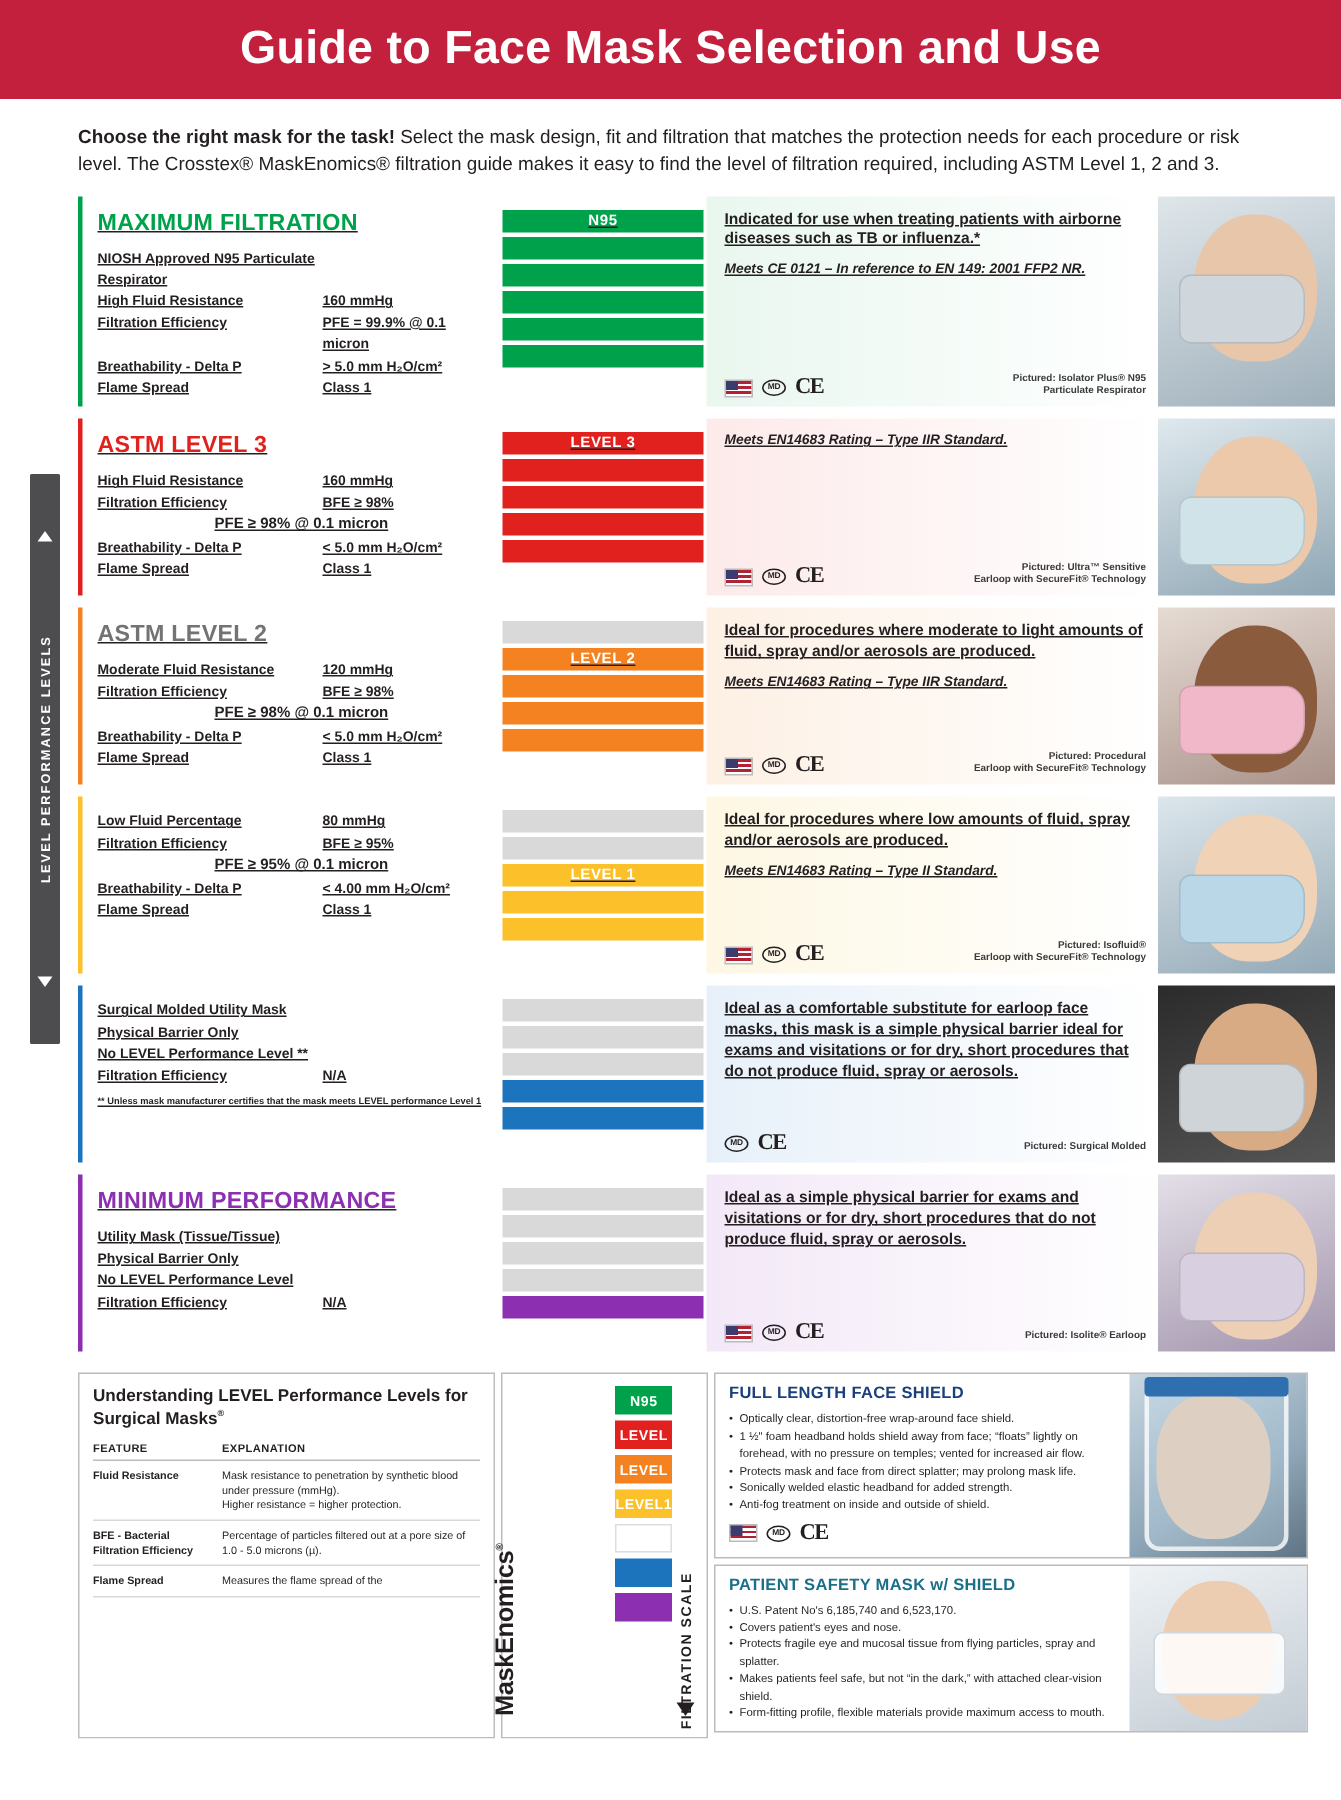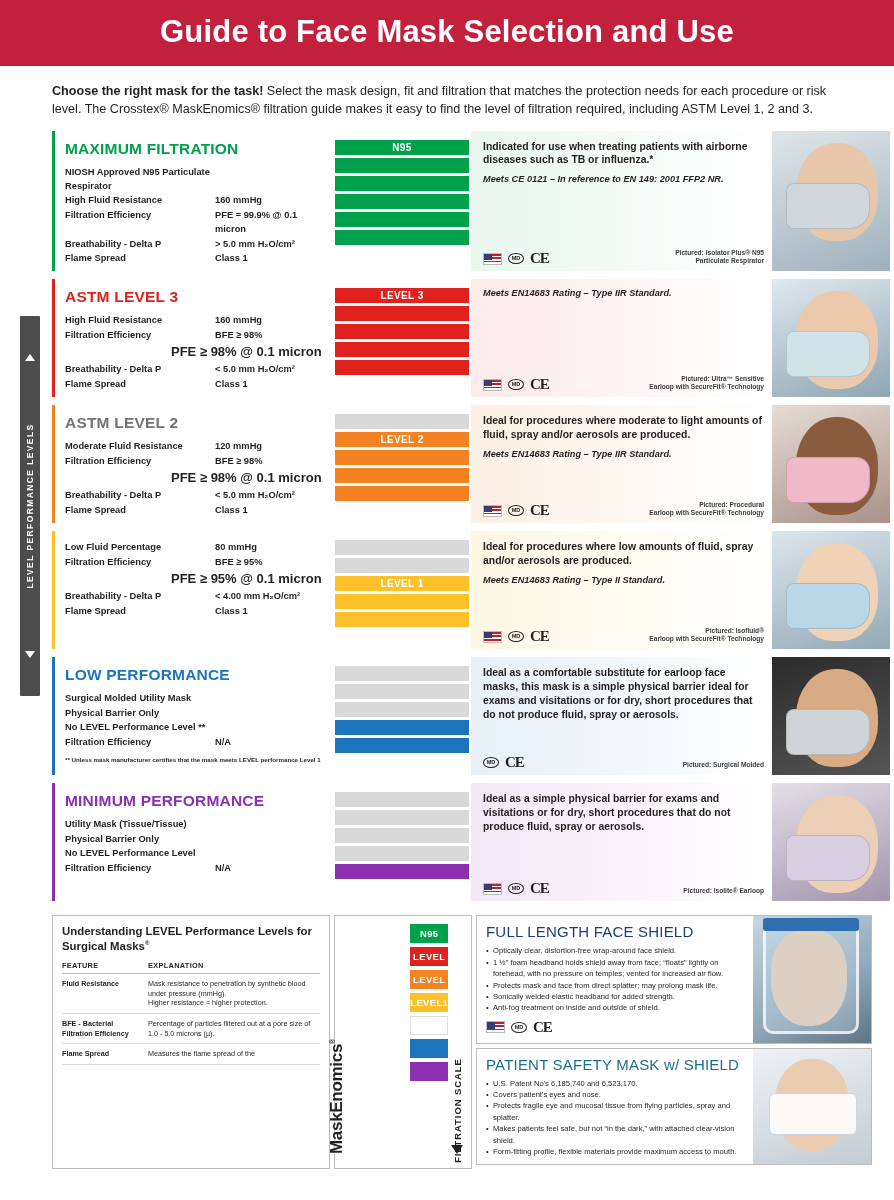--- a/index.html
+++ b/index.html
@@ -58,21 +58,21 @@
   .levelbar .ar-up {
     position:absolute; top:38px; left:50%; transform:translateX(-50%);
     width:0;height:0;border-left:5px solid transparent;border-right:5px solid transparent;border-bottom:7px solid #fff;
   }
   .levelbar .ar-dn {
     position:absolute; bottom:38px; left:50%; transform:translateX(-50%);
     width:0;height:0;border-left:5px solid transparent;border-right:5px solid transparent;border-top:7px solid #fff;
   }
 
   
-  .rows { padding: 2px 4px 0 52px; }
+  .rows { padding: 2px 4px 0 52px; text-decoration: underline; }
   .row {
     display: flex;
     border-left: 3px solid #999;
     margin-bottom: 8px;
     min-height: 118px;
     position: relative;
   }
   .col-specs { width: 278px; padding: 9px 8px 6px 10px; }
   .col-bars  { width: 138px; padding: 9px 2px 6px 2px; }
   .col-desc  { flex: 1; padding: 9px 10px 6px 12px; position: relative; }
@@ -85,21 +85,21 @@
     letter-spacing: .2px;
   }
   .spec-line {
     display: flex;
     font-size: 9.3px;
     font-weight: bold;
     line-height: 1.55;
   }
   .spec-line .lbl { width: 150px; }
   .spec-line .val { flex:1; font-weight: bold; }
-  .spec-sub { font-size: 13px; font-weight: bold; margin-left: 106px; line-height:1.55;}
+  .spec-sub { font-size: 10px; font-weight: bold; margin-left: 78px; line-height:1.55;}
   .footnote { font-size: 6.2px; margin-top: 7px; line-height: 1.3; font-weight:bold;}
 
   .bar {
     height: 15px;
     margin-bottom: 3px;
     background: #d9d9d9;
     position: relative;
     color: #fff;
     font-size: 10px;
     font-weight: bold;
@@ -207,21 +207,21 @@
   }
   .scale-right .arrow {
     position:absolute; left:50%; bottom:6px; transform:translateX(-50%);
     width:0;height:0;border-left:6px solid transparent;border-right:6px solid transparent;border-top:9px solid #231f20;
   }
 
   .bt-right { flex:1; margin-left:4px; }
   .bt-panel { border:1px solid #bcbcbc; display:flex; margin-bottom:4px; }
   .bt-panel-body { flex:1; padding:7px 9px; }
   .bt-panel-photo { width: 118px; position: relative; overflow:hidden; }
-  .bt-h { font-size: 15px; font-weight: normal; color:#1a3f7a; margin:0 0 5px 0; letter-spacing:.2px;}
+  .bt-h { font-size: 11px; font-weight: bold; color:#1a3f7a; margin:0 0 5px 0; letter-spacing:.2px;}
   .bt-h.teal { color:#1a6f8b; }
   .bullets { margin:0; padding:0; list-style:none; }
   .bullets li { font-size: 7.6px; line-height: 1.5; padding-left:7px; position:relative; }
   .bullets li:before { content:"•"; position:absolute; left:0; }
   .certs-inline { display:flex; align-items:center; gap:6px; margin-top:5px; }
 </style>
 </head>
 <body>
 
 <div class="page">
@@ -410,21 +410,20 @@
           </div>
           <div class="pictured">Pictured: Isofluid®<br>Earloop with SecureFit® Technology</div>
         </div>
         <div class="col-photo" style="background:linear-gradient(160deg,#dce6ec,#93a9b6);">
           <div style="position:absolute;left:24px;top:12px;width:82px;height:98px;border-radius:48% 48% 44% 44%;background:#f0d2b6;"></div>
           <div style="position:absolute;left:14px;top:52px;width:84px;height:46px;border-radius:8px 14px 20px 8px;background:#b9d7e6;border:1px solid rgba(0,0,0,.12);"></div>
         </div>
       </div>
       <div class="row" style="border-left-color: rgb(28, 117, 188);">
         <div class="col-specs">
-          <div class="row-title" style="color: rgb(28, 117, 188);">LOW PERFORMANCE</div>
           <div class="spec-line">
             <div class="lbl">Surgical Molded Utility Mask</div>
             <div class="val"></div>
           </div>
           <div class="spec-line">
             <div class="lbl">Physical Barrier Only</div>
             <div class="val"></div>
           </div>
           <div class="spec-line">
             <div class="lbl">No LEVEL Performance Level **</div>

